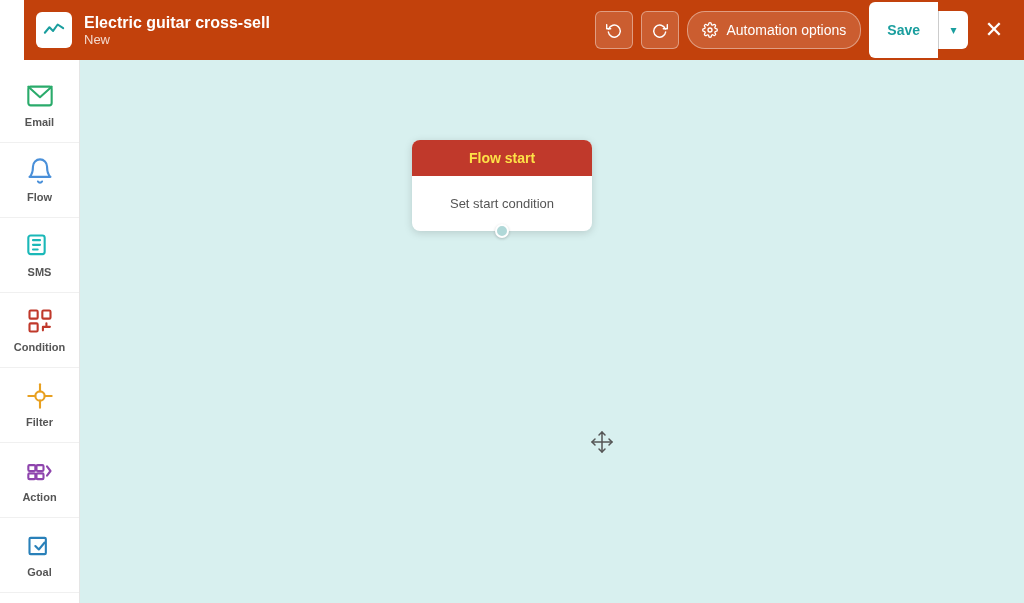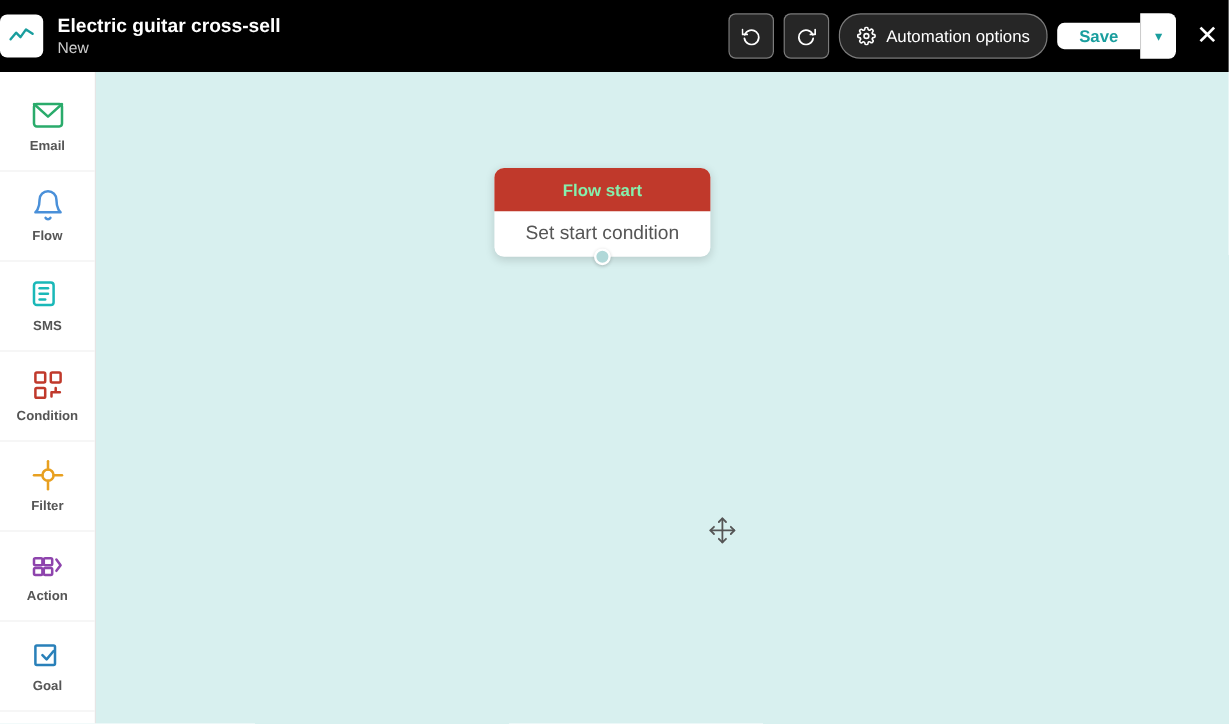--- a/index.html
+++ b/index.html
@@ -1,26 +1,27 @@
 <!DOCTYPE html>
 <html><head>
   <meta charset="utf-8">
   <style>
     * { box-sizing: border-box; margin: 0; padding: 0; }
     body { font-family: -apple-system, BlinkMacSystemFont, 'Segoe UI', sans-serif; overflow: hidden; width: 1024px; height: 603px; display: flex; flex-direction: column; }
 
     
     .header {
-      background-color: #000000;
+      background-color: #c2410c;
       height: 60px;
       display: flex;
       align-items: center;
-      padding: 0 0;
+      padding: 0 12px;
       gap: 12px;
       flex-shrink: 0;
+      margin-left: 24px;
     }
     .header-logo {
       width: 36px; height: 36px;
       background: #fff;
       border-radius: 6px;
       display: flex; align-items: center; justify-content: center;
       flex-shrink: 0;
     }
     .header-logo svg { width: 22px; height: 22px; }
     .header-title-block { display: flex; flex-direction: column; flex: 1; }
@@ -46,21 +47,21 @@
       padding: 0 14px;
       cursor: pointer;
       color: #fff;
       font-size: 14px;
     }
     .btn-save-group { display: flex; align-items: center; }
     .btn-save {
       background: #fff;
       border: none;
       border-radius: 6px 0 0 6px;
-      height: 22px;
+      height: 56px;
       padding: 0 18px;
       font-size: 14px;
       font-weight: 600;
       color: #1a9e9e;
       cursor: pointer;
     }
     .btn-save-arrow {
       background: #fff;
       border: none;
       border-left: 1px solid #ccc;
@@ -139,31 +140,31 @@
       left: 50%;
       transform: translateX(-140px);
       width: 180px;
       background: #fff;
       border-radius: 8px;
       box-shadow: 0 2px 8px rgba(0,0,0,0.15);
       overflow: visible;
     }
     .flow-node-header {
       background: #c0392b;
-      color: #86efac;
+      color: #fde047;
       text-align: center;
       padding: 10px 12px;
       font-size: 14px;
       font-weight: 600;
       border-radius: 8px 8px 0 0;
     }
     .flow-node-body {
-      padding: 10px 12px;
+      padding: 20px 12px;
       text-align: center;
-      font-size: 16px;
+      font-size: 13px;
       color: #555;
       border-radius: 0 0 8px 8px;
     }
     .flow-node-connector {
       width: 14px; height: 14px;
       background: #b0d8d8;
       border-radius: 50%;
       border: 2px solid #fff;
       position: absolute;
       bottom: -7px;

